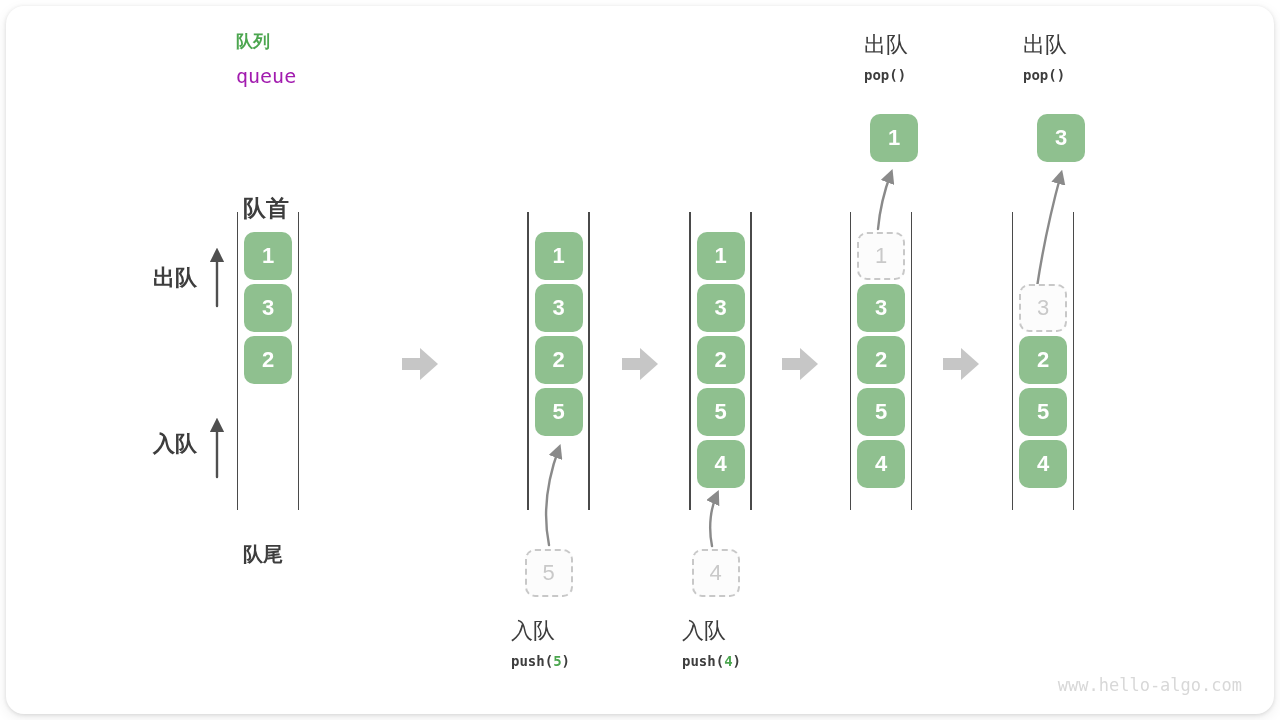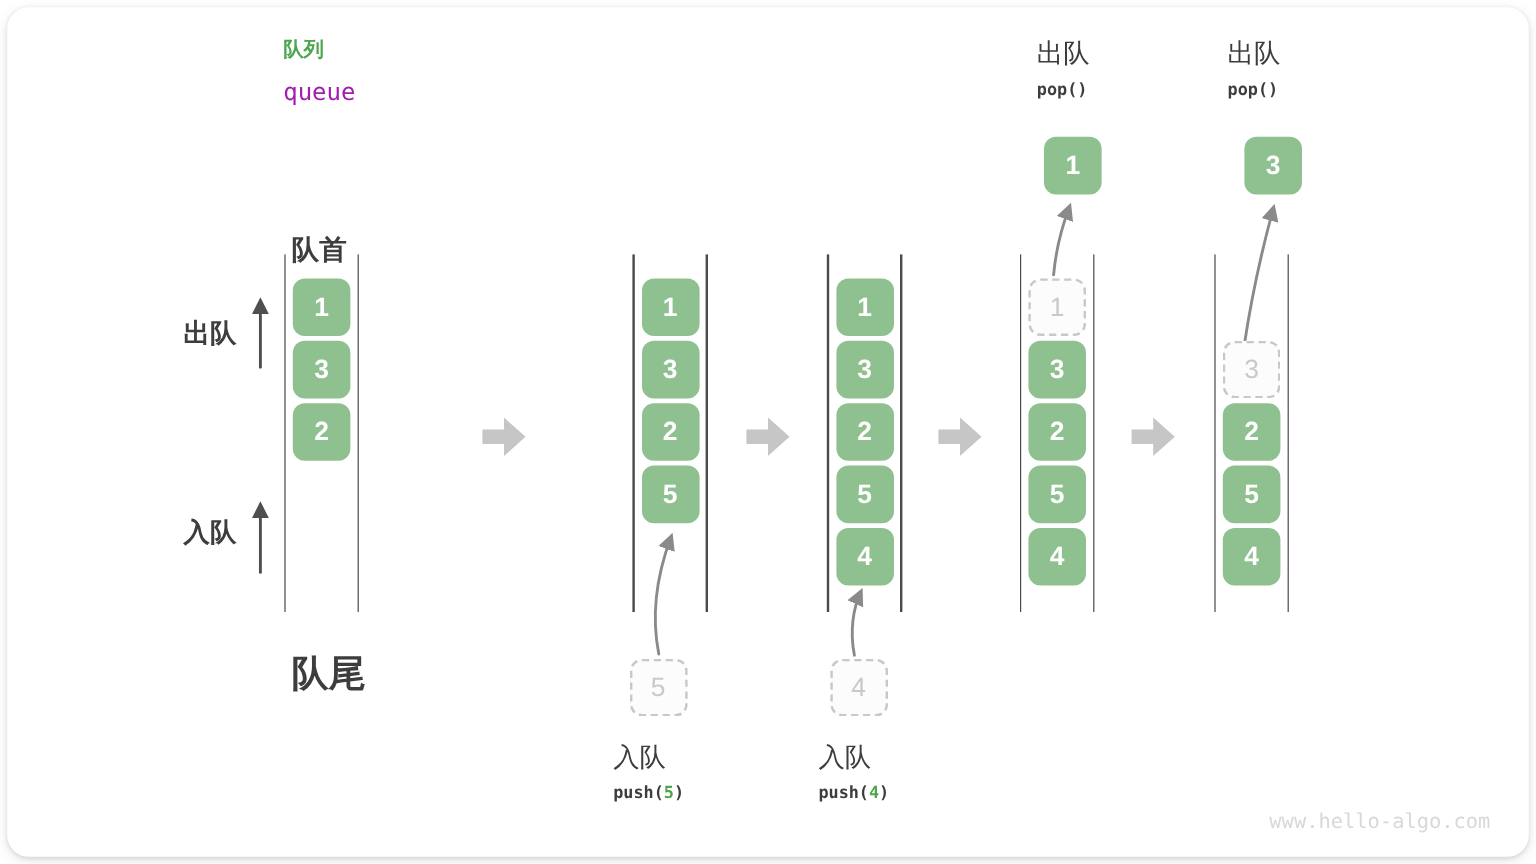--- a/index.html
+++ b/index.html
@@ -3,21 +3,21 @@
 <meta charset="utf-8">
 <style>
   html,body{margin:0;padding:0;width:1280px;height:720px;background:#ffffff;overflow:hidden;}
   .card{position:absolute;inset:6px;background:#ffffff;border-radius:18px;
         box-shadow:0 1px 4px rgba(0,0,0,.12), 0 4px 14px rgba(0,0,0,.07);}
   .stage{position:absolute;inset:0;font-family:"Liberation Sans",sans-serif;color:#3d3d3d;}
   .abs{position:absolute;}
   .t-zh{left:236px;top:30px;font-size:17px;font-weight:700;color:var(--green);}
   .t-en{left:236px;top:64px;font-family:"DejaVu Sans Mono",monospace;font-size:20px;color:#a21caf;}
   .front{left:243px;top:155px;font-size:23px;font-weight:700;margin-top:38px;}
-  .rear{left:243px;top:541px;font-size:31px;font-weight:700;}
+  .rear{left:243px;top:541px;font-size:20px;font-weight:700;}
   .deq{left:153px;top:263px;font-size:22px;font-weight:700;}
   .enq{left:153px;top:429px;font-size:22px;font-weight:700;}
   .ann{display:flex;flex-direction:column;gap:7px;}
   .ann .zh{font-size:22px;}
   .code{font-family:"DejaVu Sans Mono",monospace;font-size:14px;font-weight:600;color:#3d3d3d;}
   .code .green{color:var(--green);font-weight:700;}
   .pop1{left:864px;top:30px;} .pop2{left:1023px;top:30px;}
   .push1{left:511px;top:616px;} .push2{left:682px;top:616px;}
   .watermark{right:38px;top:675px;font-family:"DejaVu Sans Mono",monospace;font-size:17px;color:#d8d8d8;margin-left:21px;}
   .rail{position:absolute;width:1.6px;height:298px;background:#4a4a4a;}

